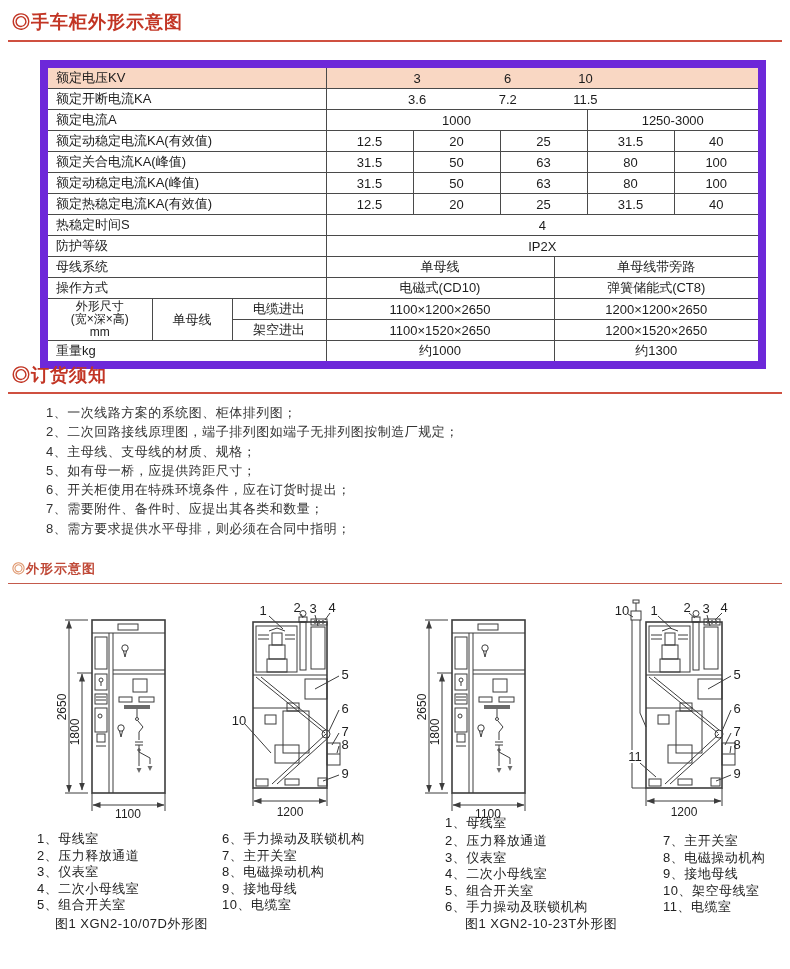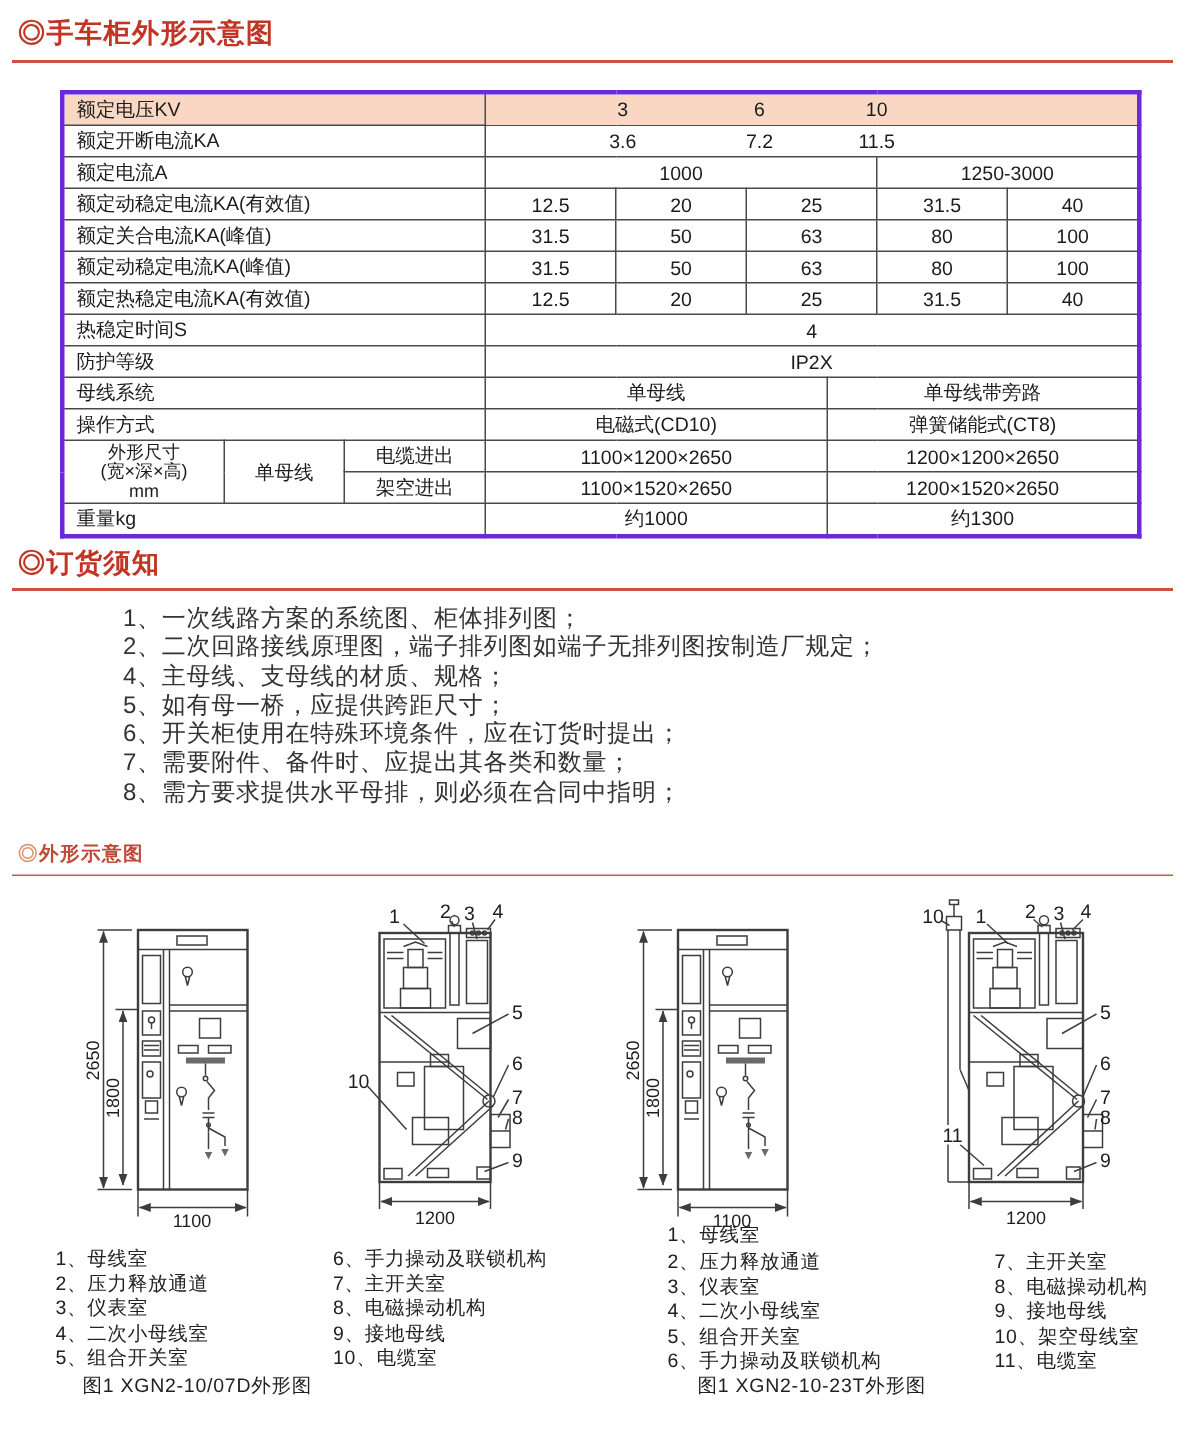--- a/index.html
+++ b/index.html
@@ -5,30 +5,30 @@
   html,body{margin:0;padding:0;background:#fff;}
   .page{position:relative;width:790px;height:969px;background:#fff;overflow:hidden;
         font-family:"Liberation Sans",sans-serif;color:#222;}
   .sec-title{position:absolute;left:12px;font-size:18px;font-weight:bold;color:#c23524;letter-spacing:1px;}
   .rule{position:absolute;left:8px;width:774px;height:2px;background:#cf5040;}
   .rule-thin{position:absolute;left:8px;width:774px;height:1px;background:#c45a4c;}
   .sub-title{position:absolute;left:12px;font-size:13px;font-weight:bold;color:#c04a38;letter-spacing:1px;}
   .sub-title .mk{color:#e09a72;}
 
   table.spec{position:absolute;left:40px;top:60px;width:718px;border-collapse:collapse;
-             table-layout:fixed;font-size:13px;color:#1c1c1c;border:3px solid #6d28d9;}
+             table-layout:fixed;font-size:13px;color:#1c1c1c;border:8px solid #6d28d9;}
   table.spec td{border:1px solid #4a4a4a;height:20px;padding:0;text-align:center;
                 white-space:nowrap;overflow:hidden;}
   table.spec td.lbl{text-align:left;padding-left:8px;}
   tr.hdr td{background:#f9d7c3;}
   td.relcell{position:relative;}
   td.relcell span{position:absolute;top:50%;transform:translate(-50%,-50%);}
   td.dims-lbl{font-size:12px;line-height:13px;white-space:normal;text-align:center;}
 
-  .notes{position:absolute;left:46px;top:403px;font-size:16px;color:#333;margin-left:36px;}
+  .notes{position:absolute;left:46px;top:403px;font-size:13px;color:#333;}
   .notes div{height:19.3px;line-height:19.3px;letter-spacing:0.5px;}
 
   .figure svg{display:block;}
   .draw{stroke:#3d3d3d;stroke-width:1;fill:none;}
   .draw-thick{stroke:#3d3d3d;stroke-width:1.6;fill:none;}
   .fillg{fill:#6a6a6a;stroke:none;}
   .dimline{stroke:#3d3d3d;stroke-width:1;fill:none;}
   text.dim{font-family:"Liberation Sans",sans-serif;font-size:12px;fill:#1e1e1e;}
   text.co{font-family:"Liberation Sans",sans-serif;font-size:13px;fill:#1e1e1e;}
 

